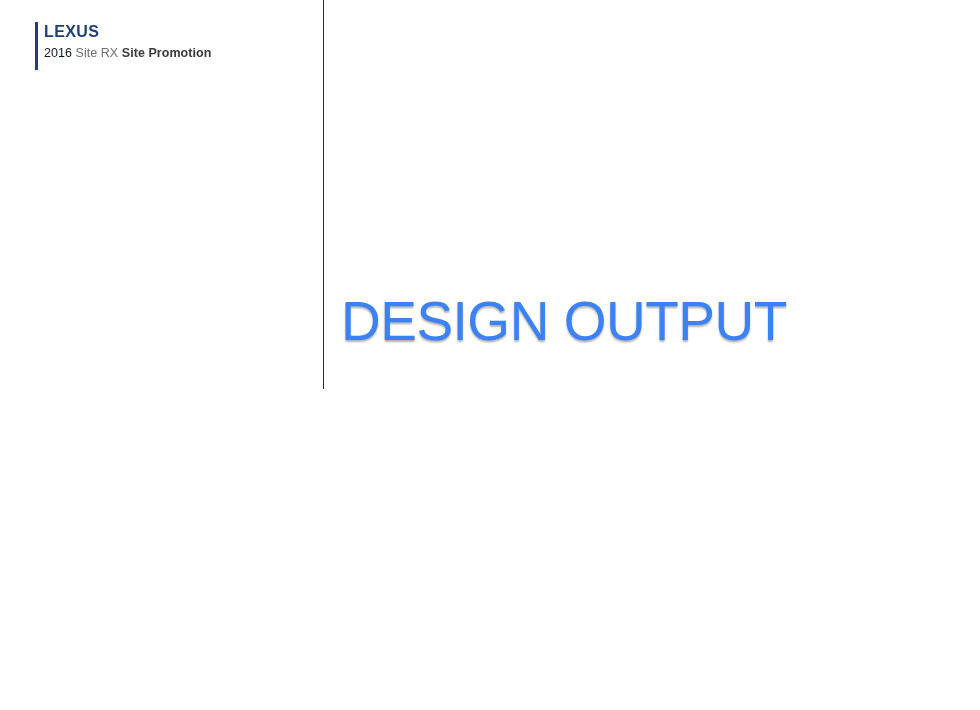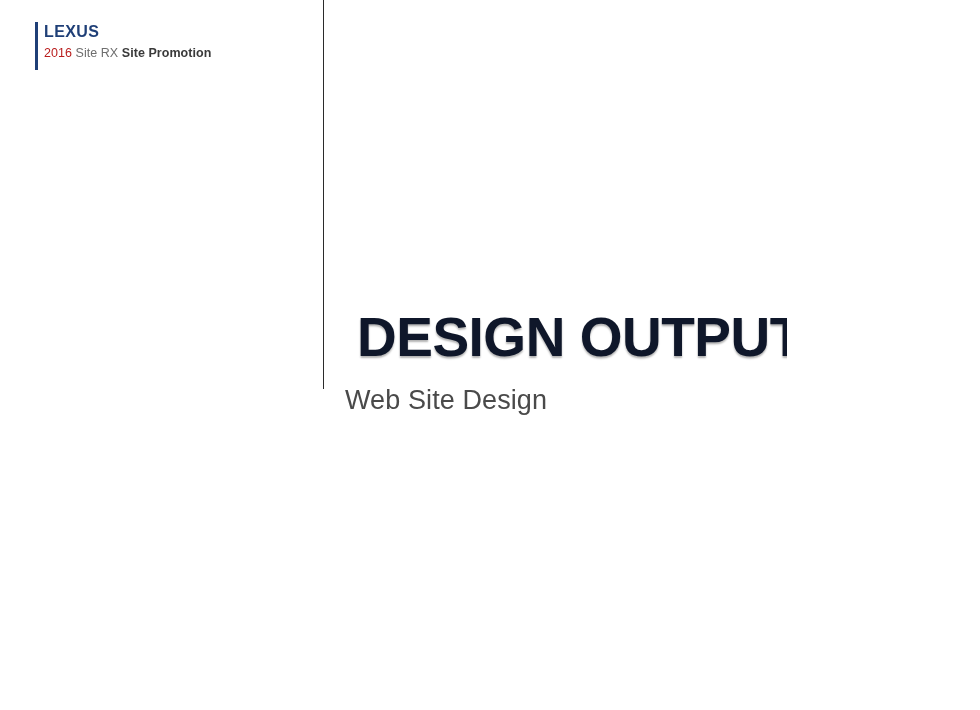--- a/index.html
+++ b/index.html
@@ -52,21 +52,21 @@
     position: absolute;
     left: 9px;
     top: 23px;
     font-size: 12.5px;
     line-height: 17px;
     color: #3f3f3f;
     white-space: nowrap;
     letter-spacing: 0.05px;
   }
 
-  .brand-tagline .tag-year { font-weight: 400; color: #b91c1c; }
+  .brand-tagline .tag-year { font-weight: 400; color: #0f172a; }
   .brand-tagline .tag-model { font-weight: 400; color: #6e6e6e; }
   .brand-tagline .tag-rest { font-weight: 600; color: #3a3a3a; }
 
   
   .vertical-divider {
     position: absolute;
     left: 323px;
     top: 0;
     width: 1px;
     height: 389px;
@@ -76,27 +76,27 @@
   
   .title-block {
     position: absolute;
     left: 341px;
     top: 290px;
     width: 600px;
   }
 
   .slide-title {
     font-size: 55px;
-    font-weight: 700;
+    font-weight: 400;
     line-height: 62px;
     letter-spacing: -0.5px;
-    color: #0f172a;
+    color: #3b82f6;
     white-space: nowrap;
     text-shadow: 0px 2px 2px rgba(0, 0, 0, 0.30);
-    margin: 16px;
+    margin: 0;
   }
 
   .slide-subtitle {
     margin: 0;
     padding-left: 4px;
     margin-top: 10px;
     font-size: 27px;
     font-weight: 400;
     line-height: 32px;
     letter-spacing: 0.1px;
@@ -114,16 +114,15 @@
     <div class="brand-logo">LEXUS</div>
     <div class="brand-tagline">
       <span class="tag-year">2016 </span><span class="tag-model">Site RX </span><span class="tag-rest">Site Promotion</span>
     </div>
   </div>
 
   <div class="vertical-divider"></div>
 
   <div class="title-block">
     <h1 class="slide-title">DESIGN OUTPUT</h1>
-    <p class="slide-subtitle">Web Site Design</p>
   </div>
 
 </div>
 
 </body></html>

